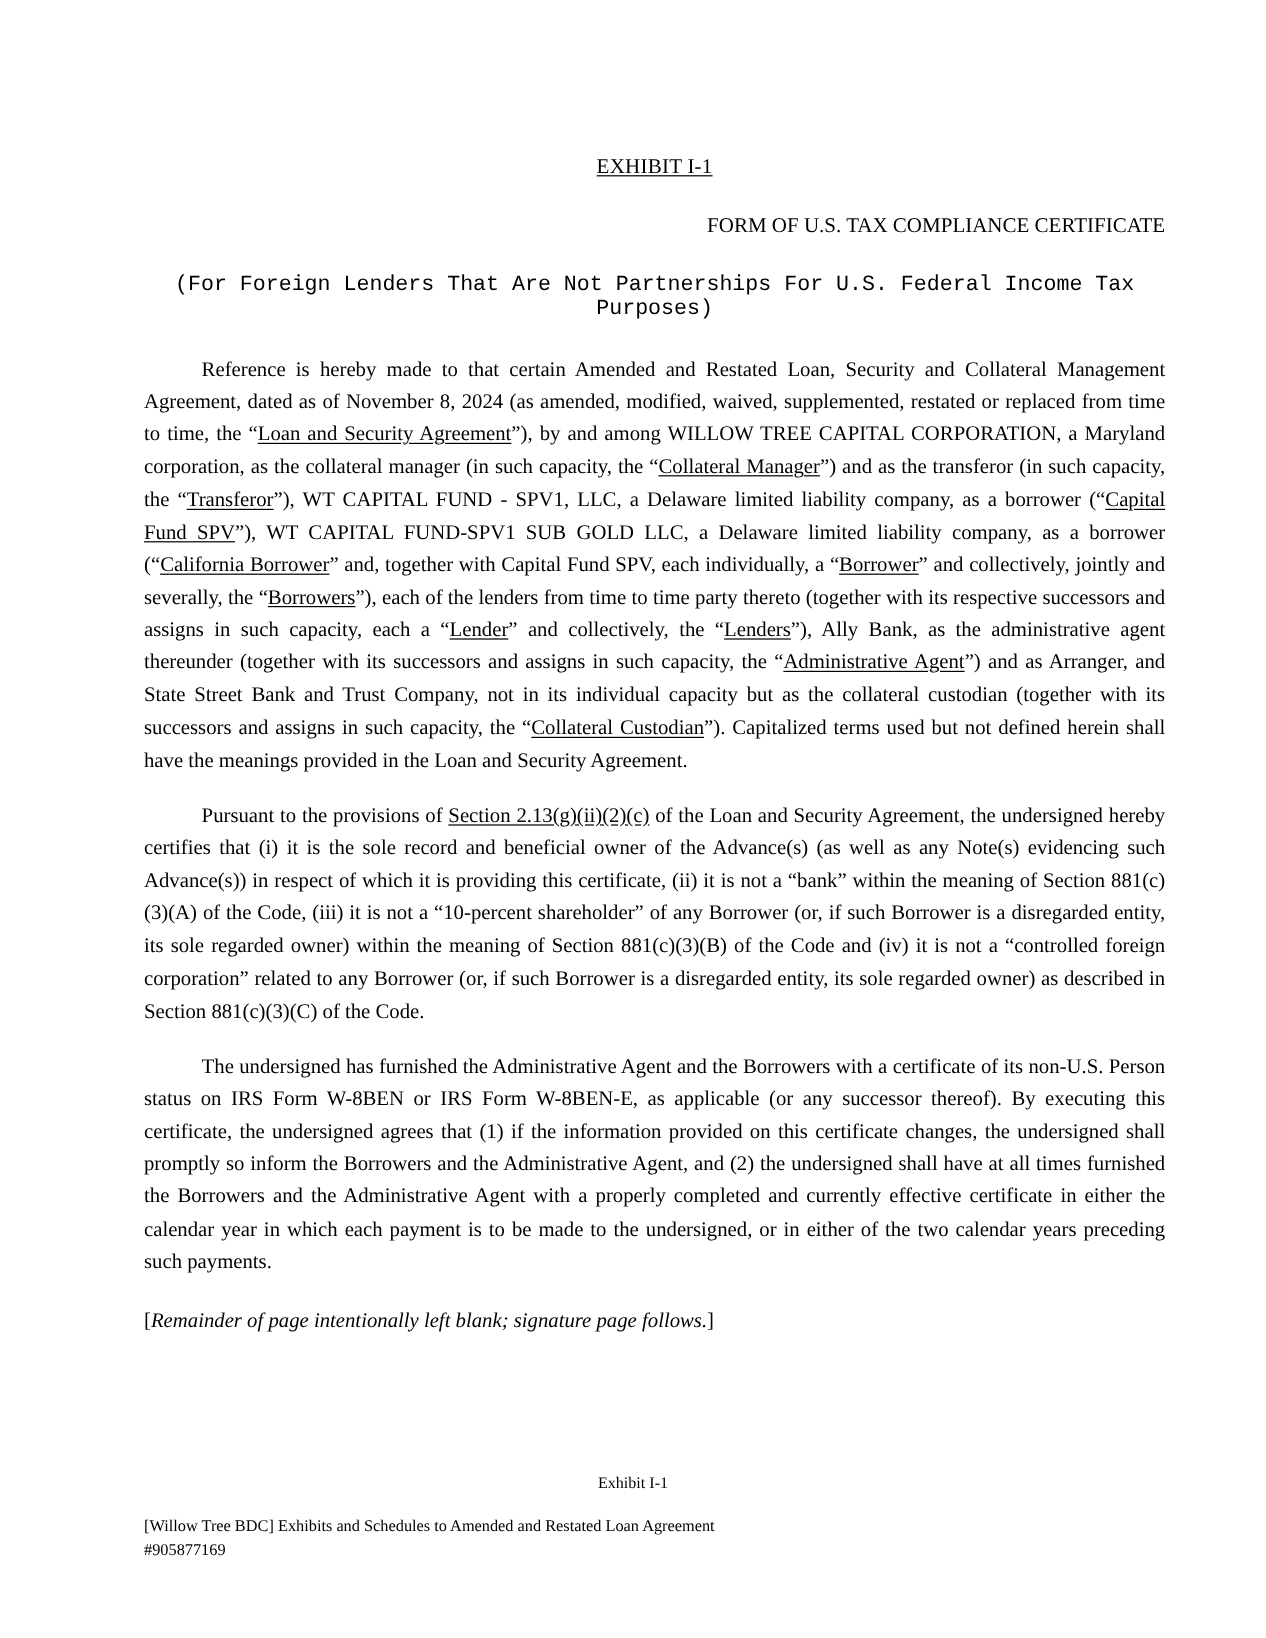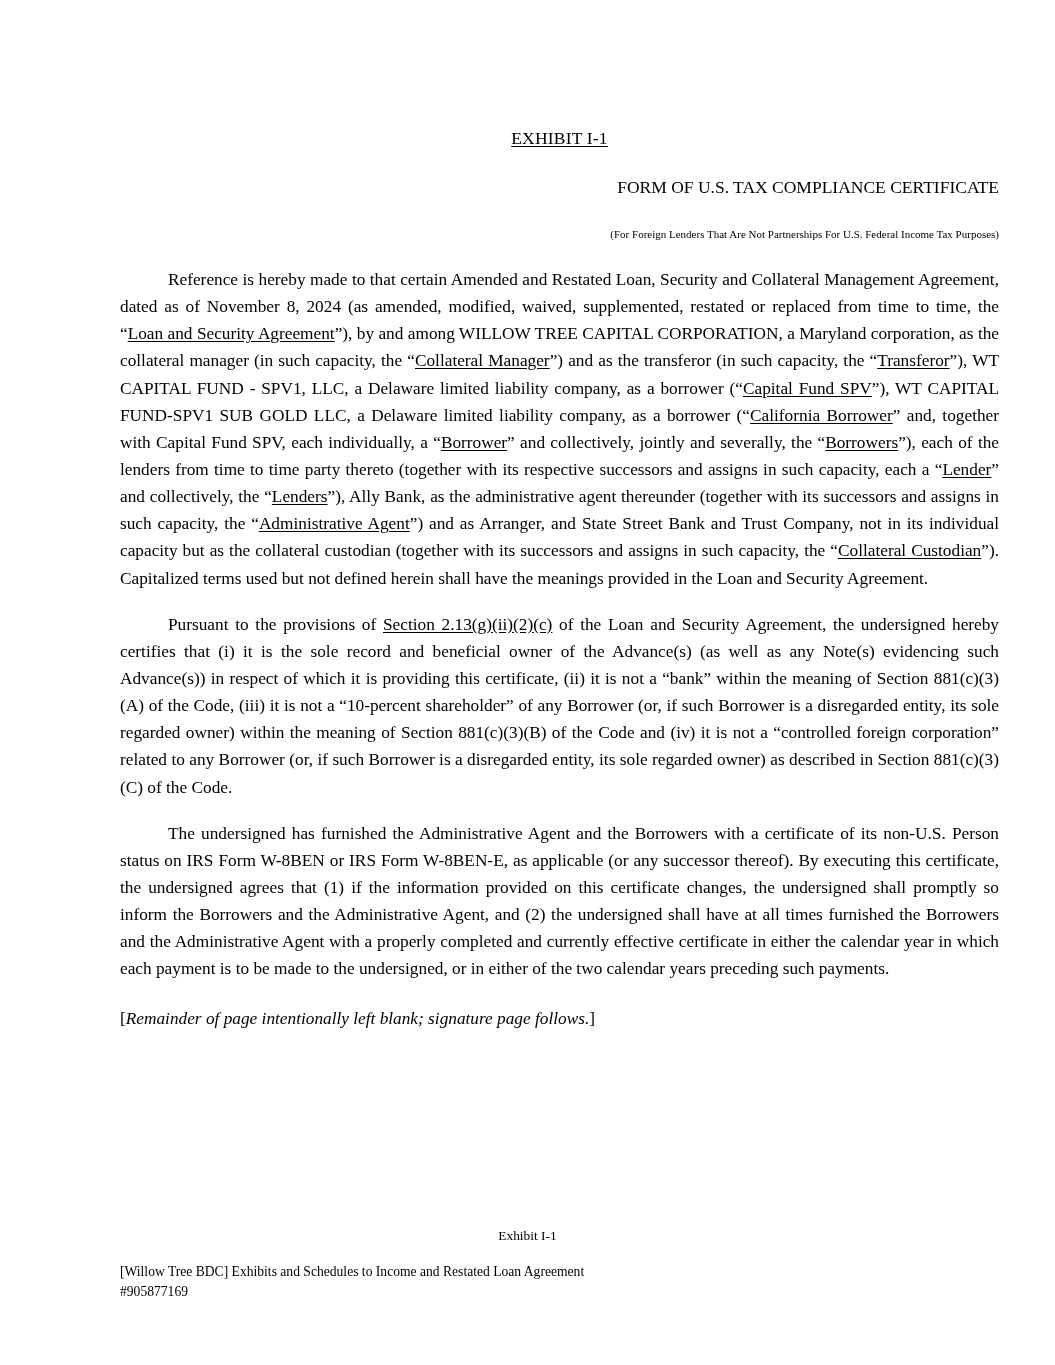--- a/index.html
+++ b/index.html
@@ -13,41 +13,42 @@
     font-family: "Liberation Serif", "DejaVu Serif", serif;
     color: #000000;
     position: relative;
     overflow: hidden;
   }
   .page {
     position: relative;
     width: 1055px;
     height: 1365px;
     box-sizing: border-box;
-    padding: 128px 56px 0 120px;
+    padding: 128px 84px 0 120px;
   }
   .title {
     text-align: center;
     font-size: 17.5px;
     letter-spacing: 0.2px;
     margin: 0 0 28px 0;
   }
   .title u {
     text-decoration: underline;
     text-underline-offset: 2px;
   }
   .subtitle {
     text-align: right;
     font-size: 17.5px;
     margin: 0 0 30px 0;
   }
   .parenthetical {
-    text-align: right;
-    font-size: 11px;
+    text-align: center;
+    font-size: 18px;
     margin: 0 0 26px 0;
+    font-family: Liberation Mono, monospace;
   }
   p.body {
     font-size: 17.3px;
     line-height: 1.57;
     text-align: justify;
     text-justify: inter-word;
     margin: 0 0 19px 0;
     text-indent: 48px;
     hyphens: none;
   }
@@ -101,17 +102,17 @@
 
   <p class="body"><span>Pursuant to the provisions of </span><u>Section 2.13(g)(ii)(2)(c)</u><span> of the Loan and Security Agreement, the undersigned hereby certifies that (i) it is the sole record and beneficial owner of the Advance(s) (as well as any Note(s) evidencing such Advance(s)) in respect of which it is providing this certificate, (ii) it is not a “bank” within the meaning of Section 881(c)(3)(A) of the Code, (iii) it is not a “10-percent shareholder” of any Borrower (or, if such Borrower is a disregarded entity, its sole regarded owner) within the meaning of Section 881(c)(3)(B) of the Code and (iv) it is not a “controlled foreign corporation” related to any Borrower (or, if such Borrower is a disregarded entity, its sole regarded owner) as described in Section 881(c)(3)(C) of the Code.</span></p>
 
   <p class="body">The undersigned has furnished the Administrative Agent and the Borrowers with a certificate of its non-U.S. Person status on IRS Form W-8BEN or IRS Form W-8BEN-E, as applicable (or any successor thereof).  By executing this certificate, the undersigned agrees that (1) if the information provided on this certificate changes, the undersigned shall promptly so inform the Borrowers and the Administrative Agent, and (2) the undersigned shall have at all times furnished the Borrowers and the Administrative Agent with a properly completed and currently effective certificate in either the calendar year in which each payment is to be made to the undersigned, or in either of the two calendar years preceding such payments.</p>
 
   <div class="remainder"><span class="brk">[</span><span>Remainder of page intentionally left blank; signature page follows.</span><span class="brk">]</span></div>
 
   <div class="page-footer-label">Exhibit I-1</div>
 
   <div class="footer-block">
-    <div>[Willow Tree BDC] Exhibits and Schedules to Income and Restated Loan Agreement</div>
+    <div>[Willow Tree BDC] Exhibits and Schedules to Amended and Restated Loan Agreement</div>
     <div>#905877169</div>
   </div>
 
 </div>
 
 </body></html>

